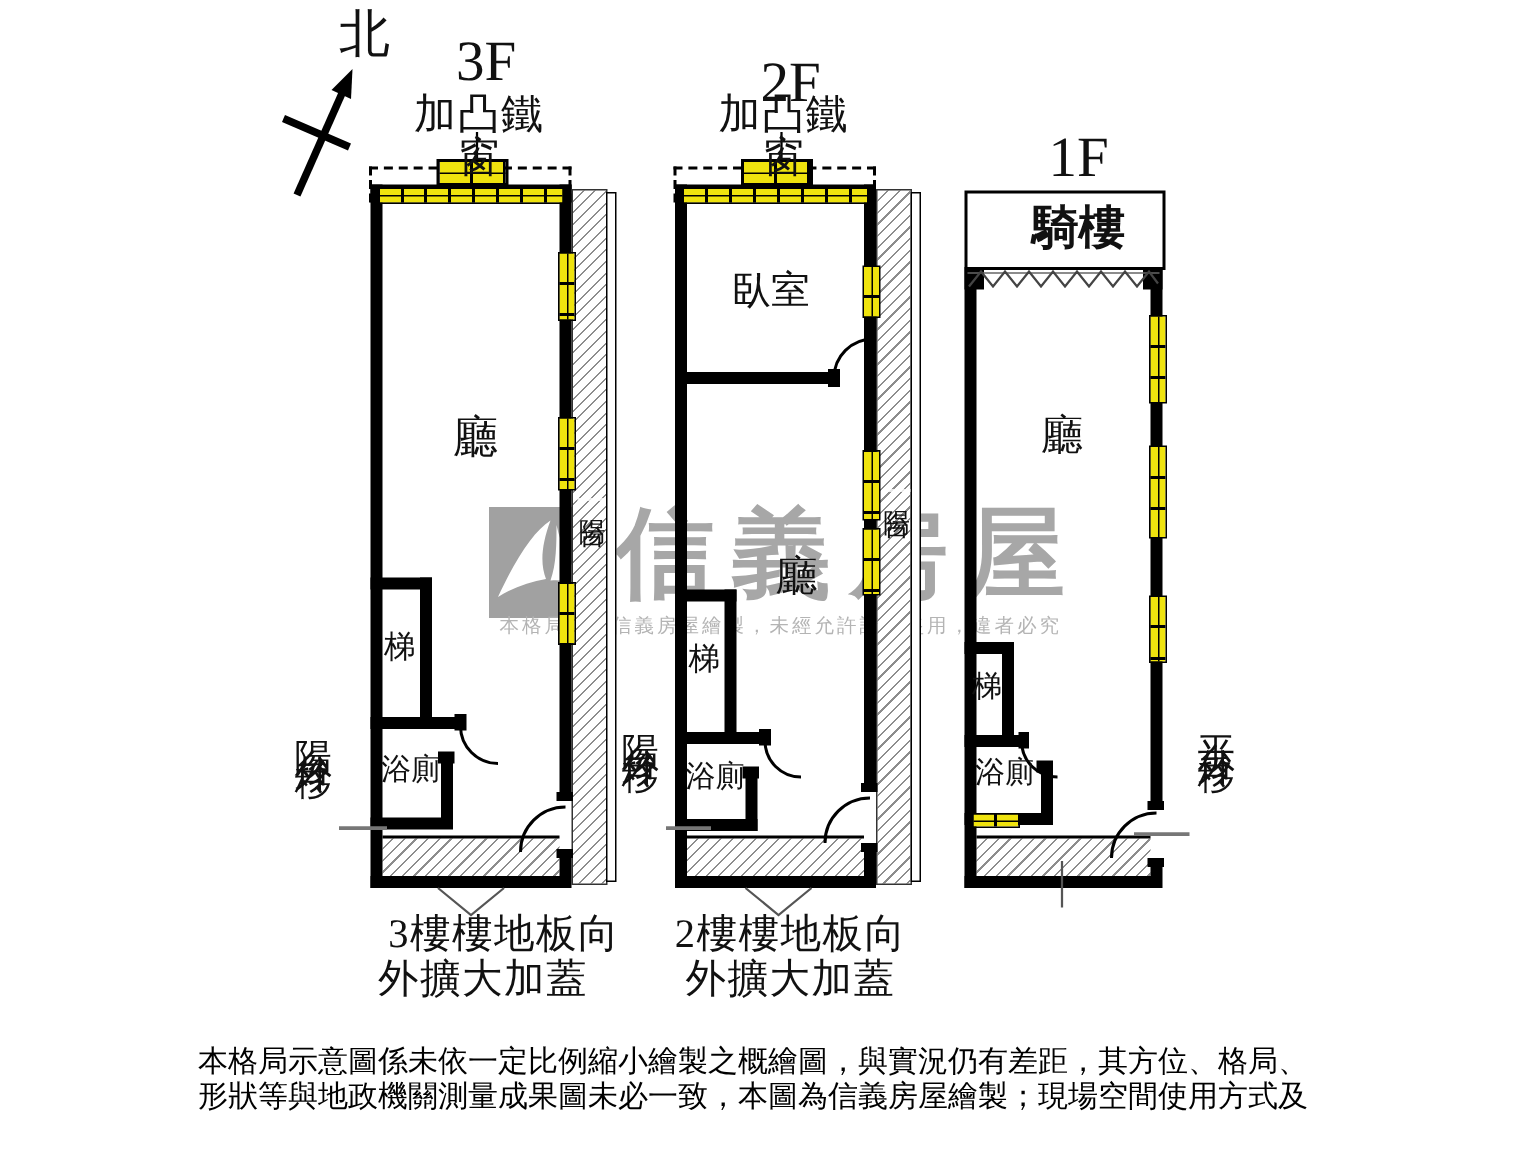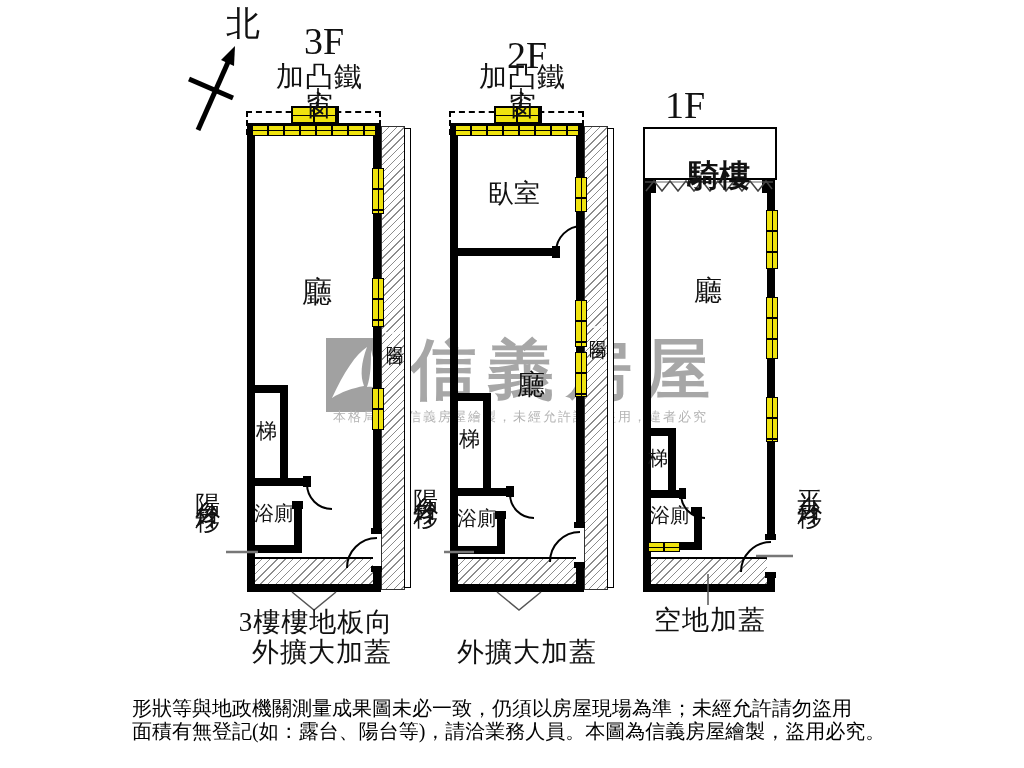--- a/index.html
+++ b/index.html
@@ -89,21 +89,21 @@
   <div class="wall" style="left:294px;top:508px;width:8px;height:38px;"></div>
   <div class="wall" style="left:247px;top:545px;width:55px;height:8px;"></div>
   <div class="label room-sm" style="left:254px;top:503px;font-size:20px;">浴廁</div>
 
   <div class="jamb" style="left:371px;top:528px;width:11px;height:6px;"></div>
   <div class="jamb" style="left:371px;top:566px;width:11px;height:6px;"></div>
 
   <div class="hatch bottom" style="left:255px;top:557px;width:118px;height:27px;"></div>
 
   <div class="label vtext side-note" style="left:194px;top:474px;">陽台外移</div>
-  <div class="label center caption" style="left:236px;top:608px;width:160px;">3樓樓地板向</div>
+  <div class="label center caption" style="left:256px;top:608px;width:160px;">3樓樓地板向</div>
   <div class="label center caption" style="left:242px;top:638px;width:160px;">外擴大加蓋</div>
 
   <div class="label center floor-title" style="left:495px;top:36px;width:64px;">2F</div>
   <div class="label center sub-label" style="left:465px;top:62px;width:115px;">加凸鐵窗</div>
   <div class="dashedbox" style="left:449px;top:111px;width:131px;height:22px;"></div>
   <div class="win-h big" style="left:494px;top:106px;width:44px;height:14px;"></div>
 
   <div class="wall" style="left:450px;top:123px;width:134px;height:12px;"></div>
   <div class="win-h" style="left:455px;top:125px;width:122px;height:9px;"></div>
   <div class="wall" style="left:450px;top:123px;width:8px;height:469px;"></div>
@@ -133,25 +133,26 @@
   <div class="wall" style="left:497px;top:518px;width:8px;height:36px;"></div>
   <div class="wall" style="left:450px;top:546px;width:55px;height:8px;"></div>
   <div class="label room-sm" style="left:457px;top:508px;font-size:20px;">浴廁</div>
 
   <div class="jamb" style="left:574px;top:522px;width:11px;height:6px;"></div>
   <div class="jamb" style="left:574px;top:562px;width:11px;height:6px;"></div>
 
   <div class="hatch bottom" style="left:458px;top:557px;width:118px;height:27px;"></div>
 
   <div class="label vtext side-note" style="left:412px;top:470px;">陽台外移</div>
+  <div class="label center caption" style="left:447px;top:608px;width:160px;">2樓樓地板向</div>
   <div class="label center caption" style="left:447px;top:638px;width:160px;">外擴大加蓋</div>
 
-  <div class="label center floor-title" style="left:660px;top:86px;width:50px;">1F</div>
+  <div class="label center floor-title" style="left:694px;top:86px;width:50px;">1F</div>
   <div class="arcadebox" style="left:643px;top:127px;width:130px;height:49px;"></div>
-  <div class="label center" style="left:643px;top:136px;width:152px;font-size:31px;font-weight:600;margin-top:24px;">騎樓</div>
+  <div class="label center" style="left:643px;top:136px;width:152px;font-size:31px;font-weight:600;">騎樓</div>
 
   <div class="jamb" style="left:643px;top:178px;width:13px;height:15px;"></div>
   <div class="jamb" style="left:762px;top:178px;width:13px;height:15px;"></div>
   <div class="wall" style="left:643px;top:180px;width:8px;height:412px;"></div>
   <div class="wall" style="left:643px;top:584px;width:132px;height:8px;"></div>
   <div class="wall" style="left:767px;top:180px;width:8px;height:360px;"></div>
   <div class="wall" style="left:767px;top:574px;width:8px;height:10px;"></div>
   <div class="win-v" style="left:766px;top:210px;width:10px;height:57px;"></div>
   <div class="win-v" style="left:766px;top:297px;width:10px;height:60px;"></div>
   <div class="win-v" style="left:766px;top:397px;width:10px;height:43px;"></div>
@@ -169,21 +170,20 @@
   <div class="wall" style="left:643px;top:542px;width:59px;height:8px;"></div>
   <div class="win-h" style="left:648px;top:542px;width:30px;height:8px;"></div>
   <div class="label room-sm" style="left:650px;top:505px;font-size:20px;">浴廁</div>
 
   <div class="jamb" style="left:765px;top:534px;width:11px;height:6px;"></div>
   <div class="jamb" style="left:765px;top:572px;width:11px;height:6px;"></div>
 
   <div class="hatch bottom" style="left:651px;top:557px;width:116px;height:27px;"></div>
 
   <div class="label vtext side-note" style="left:796px;top:470px;">平台外移</div>
-  <div class="label center caption" style="left:650px;top:606px;width:120px;">空地加蓋</div>
 
   <svg id="overlay" width="1024" height="768" viewBox="0 0 1024 768">
 
     <g stroke="#000" stroke-width="5" fill="none">
       <line x1="198" y1="130" x2="229" y2="60"></line>
       <line x1="189" y1="79" x2="233" y2="98"></line>
     </g>
     <polygon points="235,46 234,66 221,60" fill="#000"></polygon>
 
     <line x1="318" y1="88" x2="318" y2="106" stroke="#000" stroke-width="1.5"></line>
@@ -205,17 +205,17 @@
       <path d="M 580 532 A 30 30 0 0 0 550 562"></path>
       <path d="M 681 494 A 24 24 0 0 0 705 518"></path>
       <path d="M 771 542 A 30 30 0 0 0 741 572"></path>
     </g>
 
     <line x1="645" y1="182" x2="773" y2="182" stroke="#666" stroke-width="1"></line>
     <polyline fill="none" stroke="#444" stroke-width="1.5" points="646,191 654,181 662,191 670,181 678,191 686,181 694,191 702,181 710,191 718,181 726,191 734,181 742,191 750,181 758,191 766,181 772,189"></polyline>
   </svg>
 
   <div class="abs" style="left:132px;top:697px;z-index:5;">
-    <div class="disc-line">形狀等與地政機關測量成果圖未必一致，仍須以房屋現場為準；未經允許請勿盜用</div>
-    <div class="disc-line">面積有無登記(如：露台、陽台等)，請洽業務人員。本圖為信義房屋繪製，盜用必究。</div>
+    <div class="disc-line">本格局示意圖係未依一定比例縮小繪製之概繪圖，與實況仍有差距，其方位、格局、</div>
+    <div class="disc-line">形狀等與地政機關測量成果圖未必一致，本圖為信義房屋繪製；現場空間使用方式及</div>
   </div>
 
 </div>
 
 </body></html>

